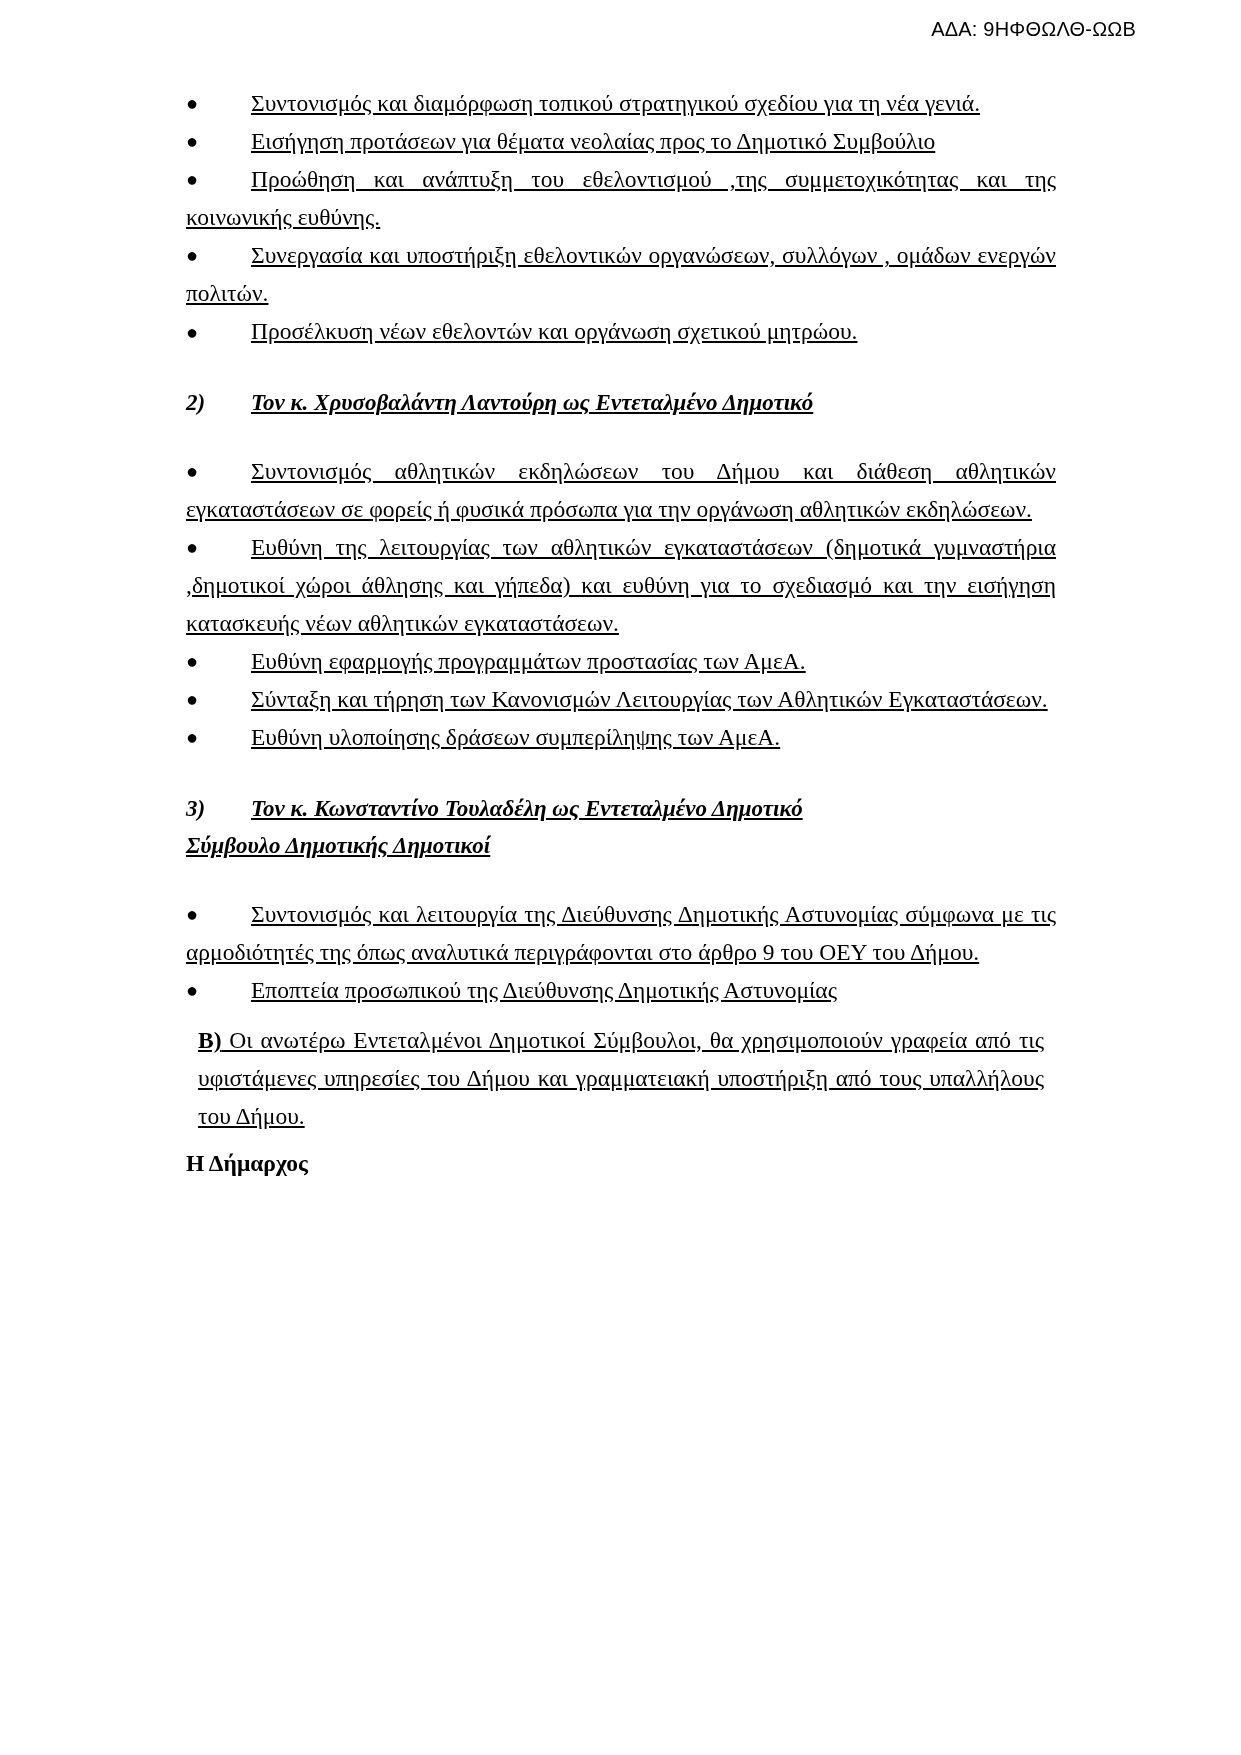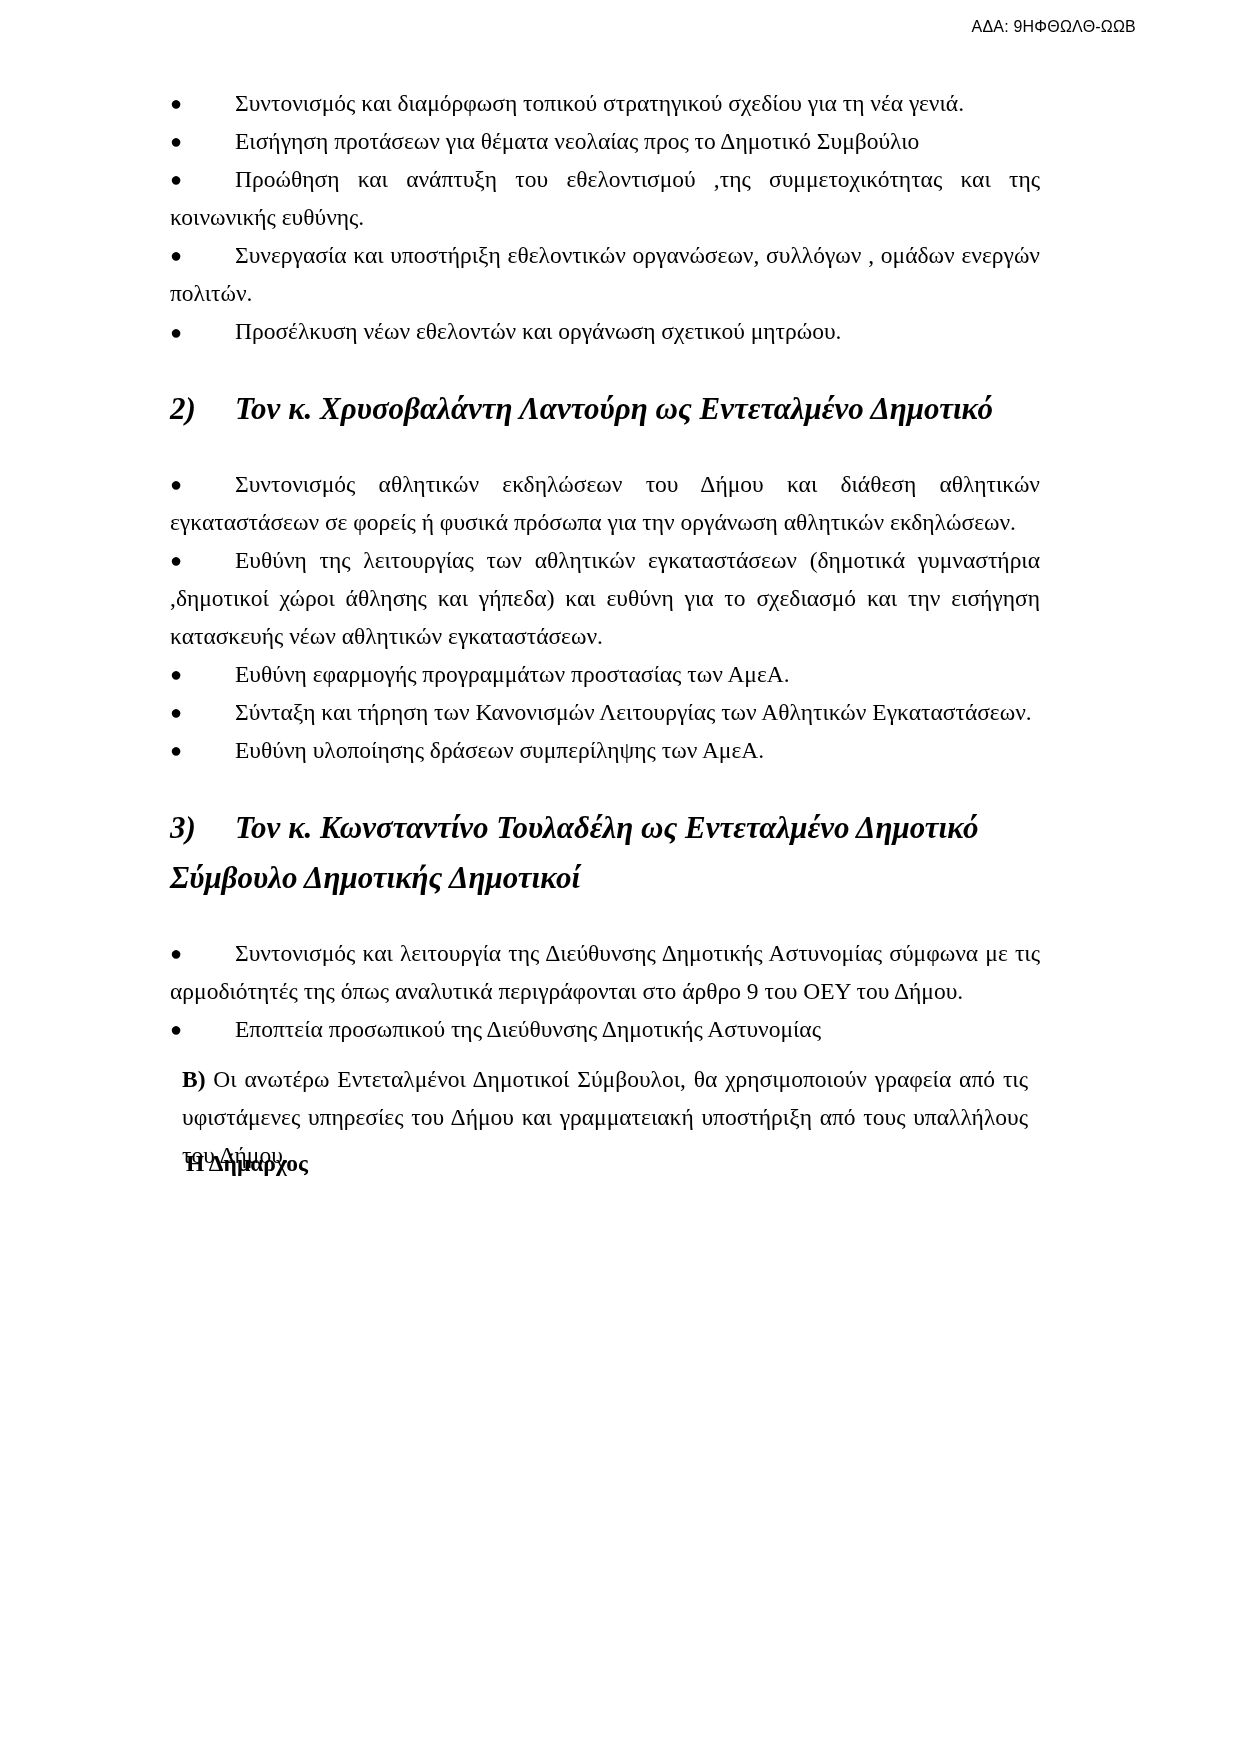--- a/index.html
+++ b/index.html
@@ -20,30 +20,31 @@
     box-sizing: border-box;
     overflow: hidden;
   }
   .ada-header {
     position: absolute;
     top: 18px;
     left: 9px;
     right: 105px;
     text-align: right;
     font-family: "Liberation Sans", "DejaVu Sans", sans-serif;
-    font-size: 16px;
+    font-size: 20px;
     letter-spacing: 0.2px;
     color: #000000;
     white-space: nowrap;
   }
   .body-area {
     position: absolute;
     top: 84px;
-    left: 170px;
+    left: 186px;
     width: 870px;
+    text-decoration: underline;
   }
   .para {
     font-size: 23.5px;
     line-height: 1.62;
     text-align: justify;
     text-justify: inter-word;
     margin: 12px;
   }
   .bullet-item {
     position: relative;
@@ -62,21 +63,21 @@
     vertical-align: 0.04em;
   }
   .bullet-item .bullet-gap {
     display: inline-block;
     width: 47px;
   }
   .bullet-text {
     display: inline;
   }
   .heading {
-    font-size: 31px;
+    font-size: 23px;
     line-height: 1.62;
     font-weight: bold;
     font-style: italic;
     text-align: justify;
     text-justify: inter-word;
     margin: 0;
   }
   .heading .num {
     display: inline-block;
     width: 65px;

